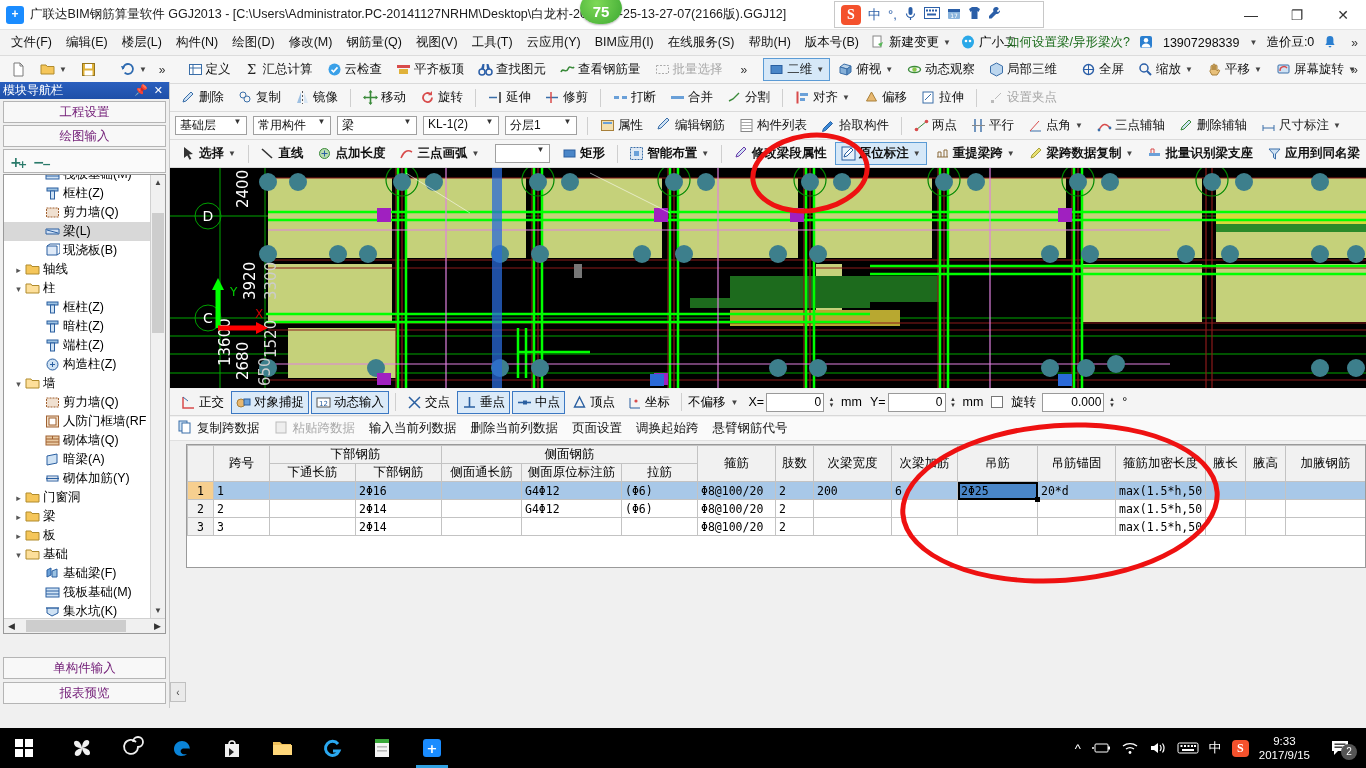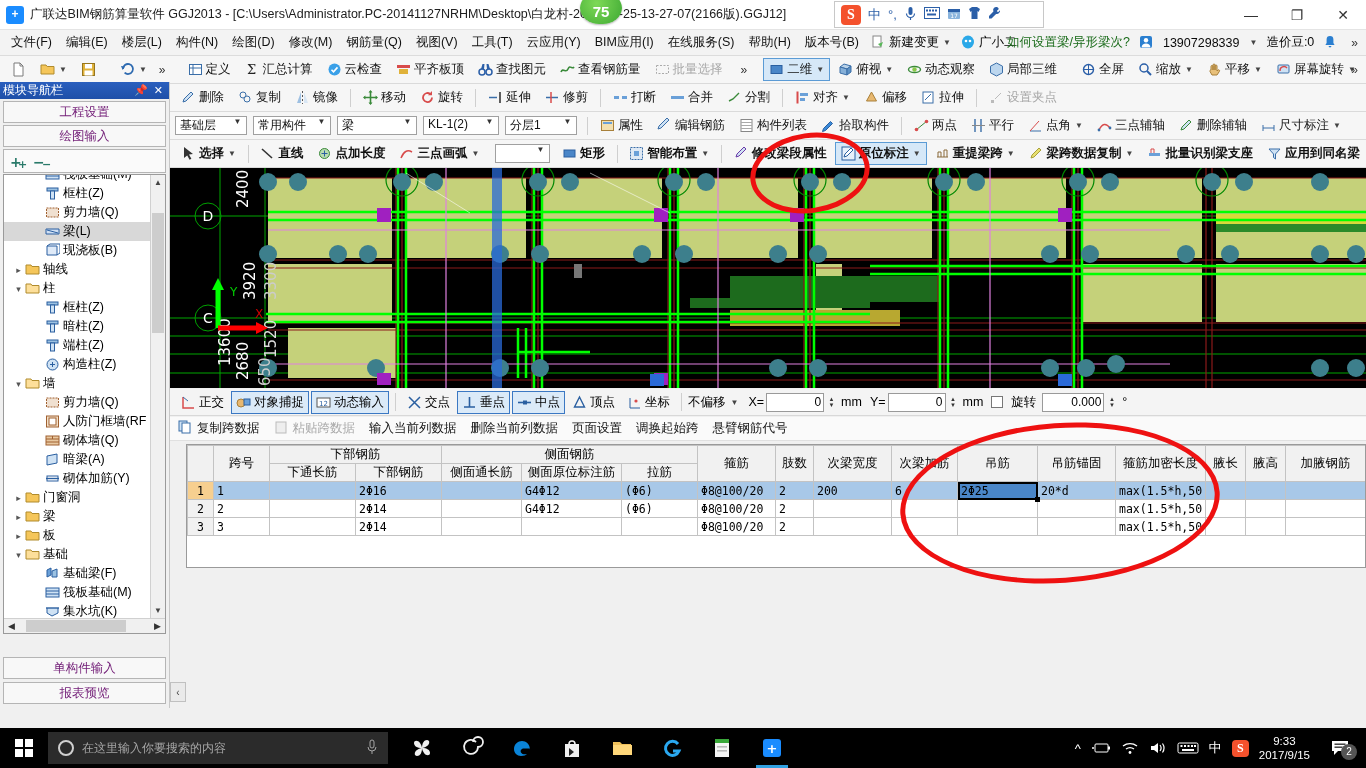--- a/index.html
+++ b/index.html
@@ -1628,31 +1628,20 @@
 
   <div class="taskbar">
     <div class="tb-start">
       <svg width="20" height="20" viewBox="0 0 20 20">
           <rect x="1" y="1" width="8" height="8" fill="#fff"></rect>
           <rect x="11" y="1" width="8" height="8" fill="#fff"></rect>
           <rect x="1" y="11" width="8" height="8" fill="#fff"></rect>
           <rect x="11" y="11" width="8" height="8" fill="#fff"></rect>
         </svg>
     </div>
-    <div class="tb-search">
-      <span class="tb-circ"></span>
-      <span>在这里输入你要搜索的内容</span>
-      <span style="margin-left:auto">
-        <svg width="12" height="16" viewBox="0 0 12 16">
-            <rect x="4" y="1" width="4" height="8" rx="2" fill="none" stroke="#a6a6a6"></rect>
-            <path d="M2 8a4 4 0 0 0 8 0" fill="none" stroke="#a6a6a6"></path>
-            <line x1="6" y1="12" x2="6" y2="15" stroke="#a6a6a6"></line>
-          </svg>
-      </span>
-    </div>
     <div class="tb-icons">
       <div class="tb-ico">
         <svg width="24" height="24" viewBox="0 0 24 24">
             <g fill="#f0f0f0">
               <path d="M12 12c0-5 2-8 5-8s3 4 0 6-5 2-5 2z"></path>
               <path d="M12 12c5 0 8 2 8 5s-4 3-6 0-2-5-2-5z"></path>
               <path d="M12 12c0 5-2 8-5 8s-3-4 0-6 5-2 5-2z"></path>
               <path d="M12 12c-5 0-8-2-8-5s4-3 6 0 2 5 2 5z"></path>
             </g>
           </svg>

